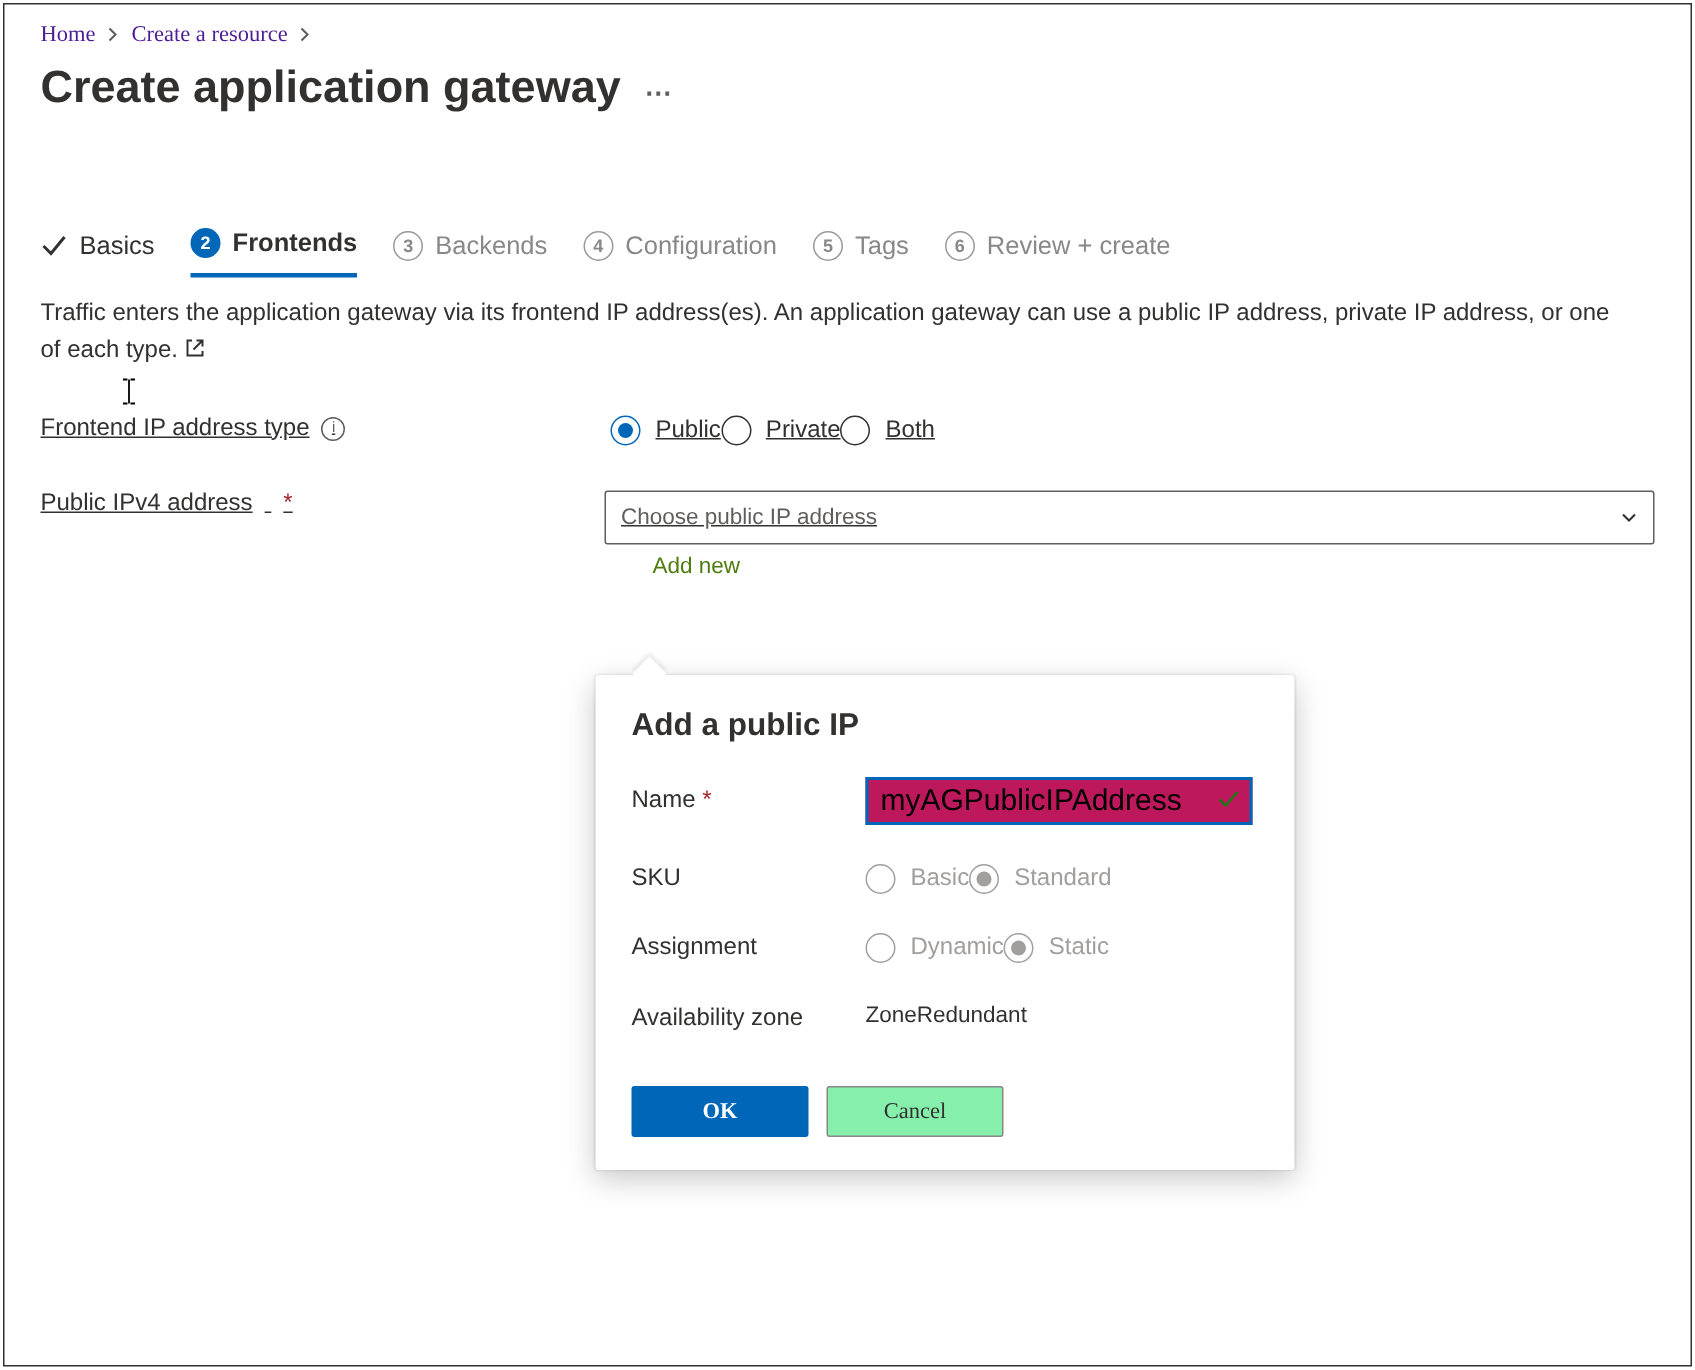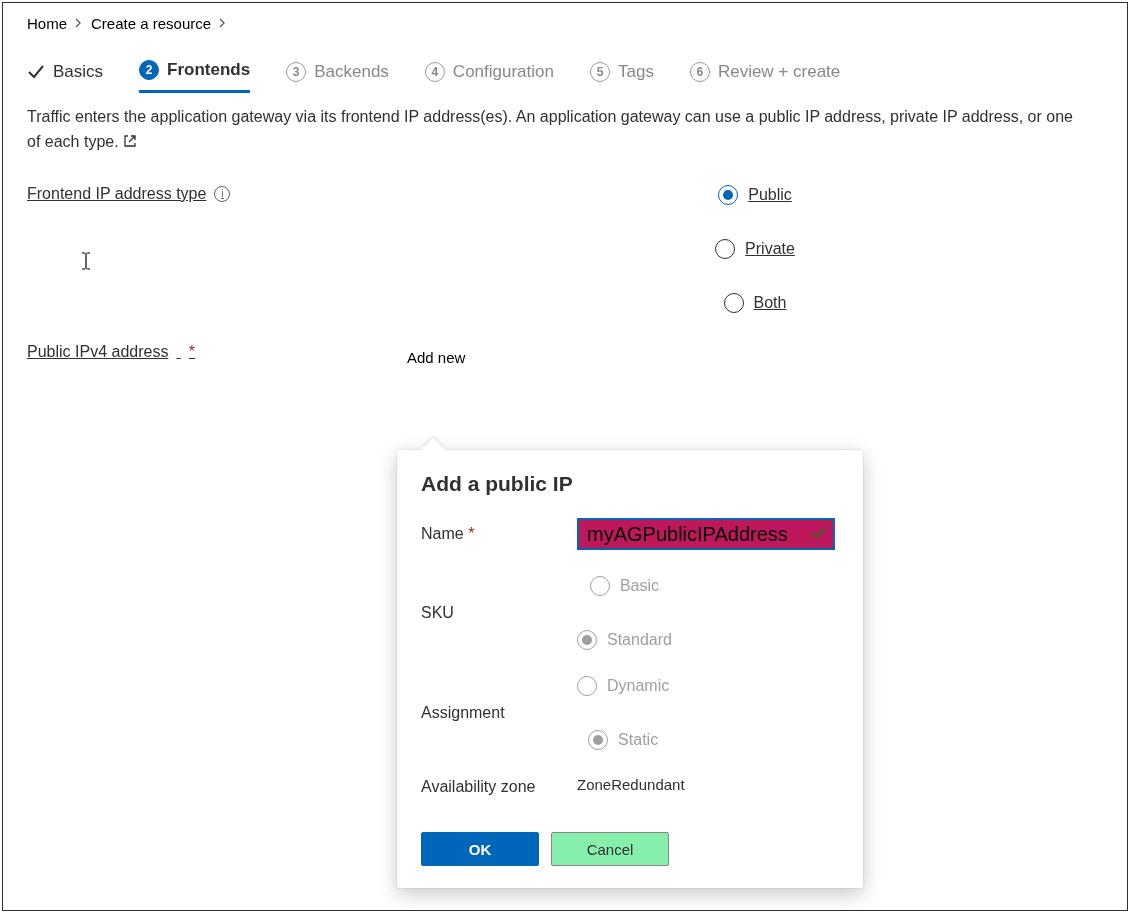--- a/index.html
+++ b/index.html
@@ -12,27 +12,27 @@
   }
   .frame {
     border: 1px solid #323130;
     width: 1126px;
     height: 909px;
     padding: 12px 24px;
     position: relative;
   }
   
   .breadcrumb { display:flex; align-items:center; gap:8px; font-size:15px; margin-bottom:10px;}
-  .breadcrumb a { color:#000000; text-decoration:none; cursor:pointer;}
+  .breadcrumb a { color:#4c1d95; text-decoration:none; cursor:pointer;font-family:Liberation Serif, serif;}
   .breadcrumb .chev { color:#605e5c; font-size:12px;}
   
   h1.page-title { font-size:30px; font-weight:600; margin-bottom:4px; display:flex; align-items:center; gap:16px;}
   .title-more { color:#605e5c; font-size:18px; letter-spacing:2px; cursor:pointer; padding-top:6px;}
   
-  .tabs { display:flex; gap:36px; margin-top:28px; border-bottom:none;text-align:right;}
+  .tabs { display:flex; gap:24px; margin-top:76px; border-bottom:none;text-align:right;}
   .tab { display:flex; align-items:center; gap:8px; padding-bottom:10px; color:#888; font-size:17px; cursor:pointer;}
   .tab.completed { color:#323130; }
   .tab.active { color:#323130; font-weight:600; border-bottom:3px solid #0067b8;}
   .tab .step-circle {
     width:20px; height:20px; border-radius:50%;
     display:inline-flex; align-items:center; justify-content:center;
     font-size:12px; font-weight:600;
   }
   .tab.active .step-circle { background:#0067b8; color:#fff; border:1px solid #0067b8;}
   .tab.pending .step-circle { border:1px solid #999; color:#888; background:#fff;}
@@ -41,40 +41,40 @@
   .desc { margin-top:12px; font-size:16px; line-height:1.55; color:#323130; max-width:1060px;}
   .ext-icon { display:inline-block; width:14px; height:14px; vertical-align:-1px;}
   
   .form-area { margin-top:30px;text-decoration:underline;}
   .form-row { display:flex; align-items:flex-start; margin-bottom:30px;}
   .form-label { width:380px; font-size:16px; color:#323130; display:flex; align-items:center; gap:8px;}
   .req { color:#a4262c; }
   .info-icon { width:16px; height:16px; border:1px solid #605e5c; border-radius:50%; display:inline-flex; align-items:center; justify-content:center; font-size:10px; color:#605e5c;}
   .form-control { flex:1; }
   
-  .radio-group { display:flex; gap:34px; align-items:center;flex-direction:column;}
+  .radio-group { display:flex; }
   .radio {
     width:20px; height:20px; border-radius:50%;
     border:1px solid #323130; display:inline-flex; align-items:center; justify-content:center; cursor:pointer;
     flex-shrink:0;
   }
   .radio.selected { border-color:#0067b8; }
   .radio.selected::after { content:""; width:10px; height:10px; background:#0067b8; border-radius:50%;}
   .radio.disabled { border-color:#a19f9d; cursor:default;}
   .radio.disabled.selected::after { background:#a19f9d;}
   .radio-opt { display:flex; align-items:center; gap:10px; font-size:16px; cursor:pointer;}
   .radio-opt.disabled { color:#a19f9d; cursor:default;}
   
   .select {
     width:700px; height:36px; border:1px solid #605e5c; border-radius:2px;
     display:flex; align-items:center; justify-content:space-between;
     padding:0 10px; color:#605e5c; font-size:15px; cursor:pointer; background:#fff;
   }
   .select .chev-down { width:12px; height:12px;}
-  .addnew { margin-top:6px; color:#000000; font-size:15px; cursor:pointer; display:inline-block;}
+  .addnew { margin-top:6px; color:#4d7c0f; font-size:15px; cursor:pointer; display:inline-block;margin-left:32px;}
   
   .popover {
     position:absolute; left:394px; top:447px; width:466px;
     background:#fff; border-radius:2px;
     box-shadow: 0 6px 20px rgba(0,0,0,.22), 0 0 2px rgba(0,0,0,.18);
     padding:22px 9px 22px 24px;
   }
   .popover::before {
     content:""; position:absolute; top:-9px; left:28px;
     width:16px; height:16px; background:#fff; transform:rotate(45deg);
@@ -85,21 +85,21 @@
   .pop-row .plabel { width:156px; font-size:16px;}
   .pop-row .pcontrol { flex:1; display:flex; align-items:center;}
   .name-input {
     width:258px; height:32px; border:2px solid #0067b8; padding:0 30px 0 8px;
     font-size:20px; font-family:inherit; outline:none; background:#be185d;
   }
   .input-wrap { position:relative; }
   .valid-check { position:absolute; right:8px; top:7px; width:16px; height:16px; color:#107c10;}
   .popover .static-val { font-size:15px; color:#323130;}
   .pop-actions { display:flex; gap:12px; margin-top:34px;}
-  .btn { height:34px; padding:0 20px; font-size:15px; border-radius:2px; cursor:pointer; font-family:Liberation Sans, sans-serif;}
+  .btn { height:34px; padding:0 20px; font-size:15px; border-radius:2px; cursor:pointer; font-family:Liberation Serif, serif;}
   .btn-primary { background:#0067b8; color:#fff; border:1px solid #0067b8; min-width:118px; font-weight:600;}
   .btn-secondary { background:#86efac; color:#323130; border:1px solid #8a8886; min-width:118px;}
   .cursor-caret { position:absolute; left:76px; top:248px; width:14px; height:20px; }
 </style>
 </head>
 <body>
 
 <div class="frame">
 
   <nav class="breadcrumb">
@@ -110,20 +110,24 @@
         </svg>
     </span>
     <a>Create a resource</a>
     <span class="chev">
       <svg width="8" height="10" viewBox="0 0 8 10">
           <path d="M1 1 L5 5 L1 9" stroke="#605e5c" stroke-width="1.4" fill="none"></path>
         </svg>
     </span>
   </nav>
 
+  <h1 class="page-title">
+    <span>Create application gateway</span>
+    <span class="title-more">⋯</span>
+  </h1>
 
   <svg class="cursor-caret" viewBox="0 0 14 20">
     <path d="M3 2 H6 M8 2 H11 M7 2 V18 M3 18 H6 M8 18 H11" stroke="#000" stroke-width="1.2" fill="none"></path>
   </svg>
 
   <div class="tabs">
     <div class="tab completed">
       <svg class="check" viewBox="0 0 18 18">
           <path d="M2 9 L7 14 L16 3" stroke="#323130" stroke-width="2" fill="none"></path>
         </svg>
@@ -183,20 +187,26 @@
           </label>
         </div>
       </div>
     </div>
 
     <div class="form-row">
       <div class="form-label">
         <span>Public IPv4 address</span>&nbsp;<span class="req">*</span>
       </div>
       <div class="form-control">
+        <div class="select">
+          <span>Choose public IP address</span>
+          <svg class="chev-down" viewBox="0 0 12 12">
+              <path d="M2 4 L6 8 L10 4" stroke="#323130" stroke-width="1.4" fill="none"></path>
+            </svg>
+        </div>
         <a class="addnew">Add new</a>
       </div>
     </div>
 
   </div>
 
   <div class="popover">
     <h2>Add a public IP</h2>
 
     <div class="pop-row">

